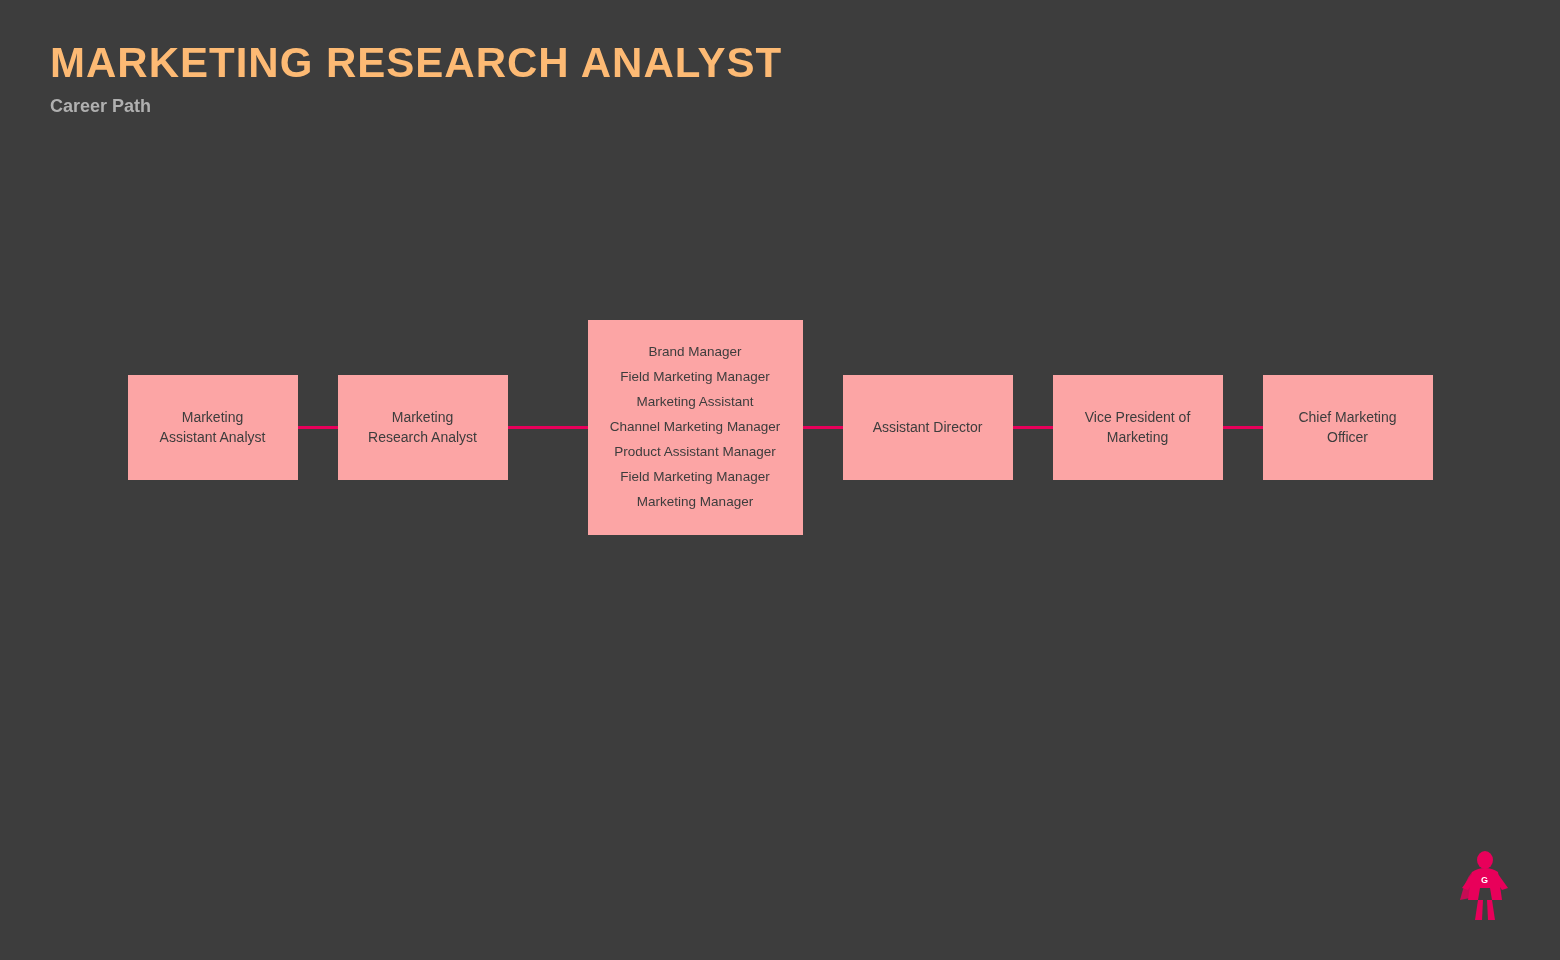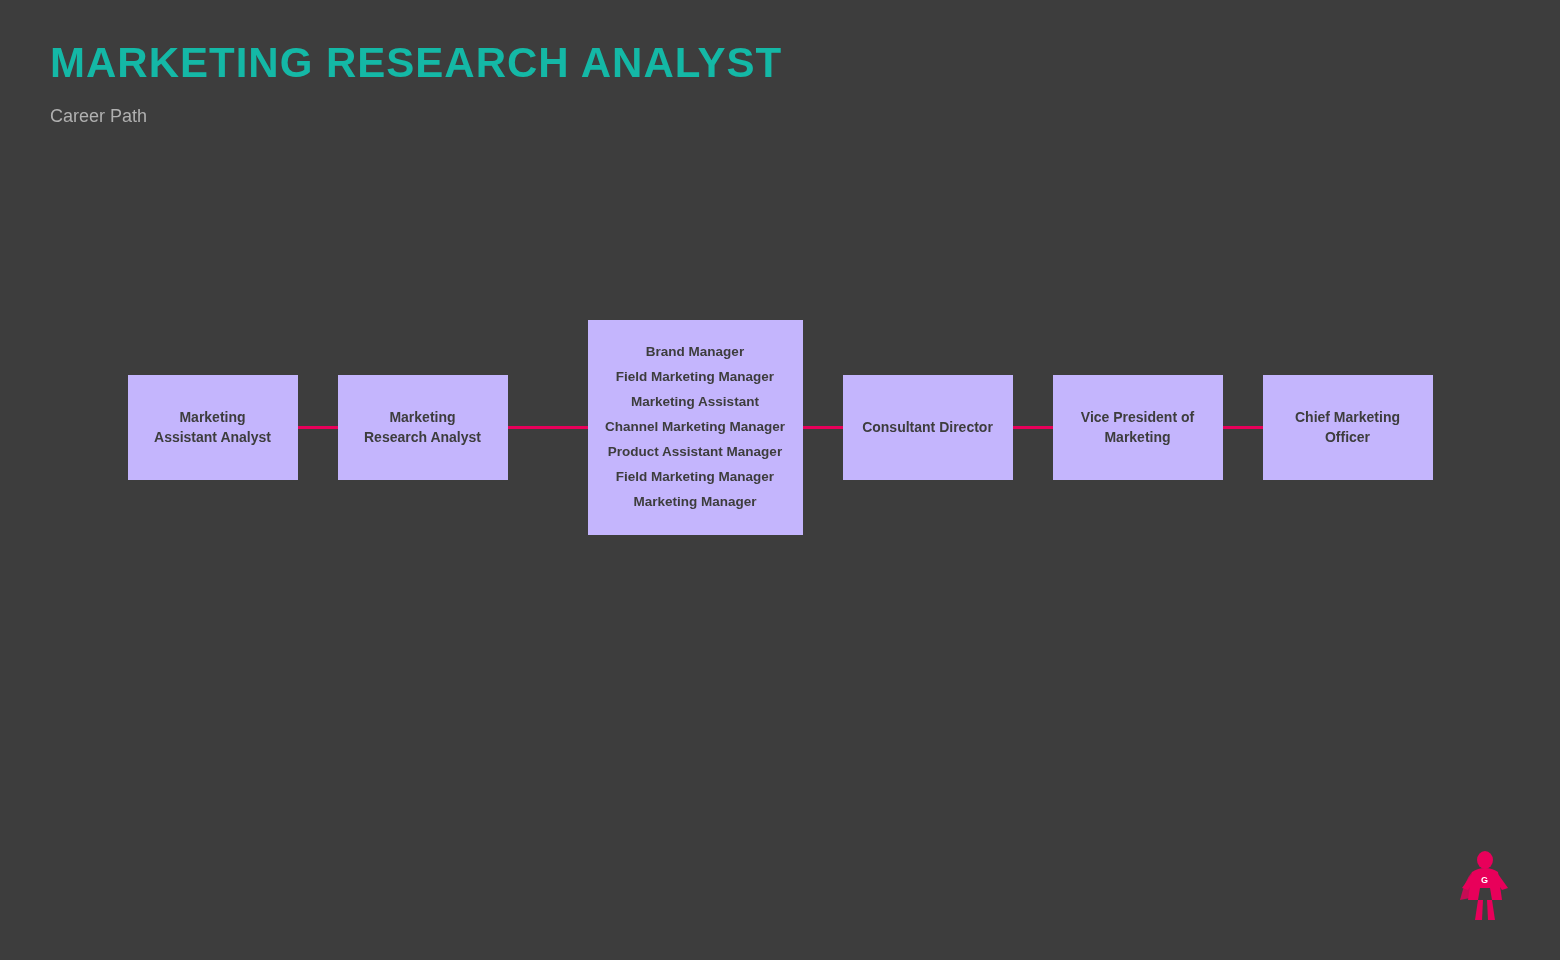--- a/index.html
+++ b/index.html
@@ -15,60 +15,60 @@
       font-family: Arial, sans-serif;
       overflow: hidden;
       position: relative;
     }
 
     .header {
       padding: 40px 50px 0 50px;
     }
 
     .main-title {
-      color: #14b8a6;
+      color: #fdba74;
       font-size: 42px;
       font-weight: 900;
       letter-spacing: 1px;
       text-transform: uppercase;
       line-height: 1.1;
     }
 
     .subtitle {
       color: #b0b0b0;
       font-size: 18px;
-      font-weight: 400;
-      margin-top: 20px;
+      font-weight: 700;
+      margin-top: 10px;
     }
 
     .career-path-container {
       position: absolute;
       top: 320px;
       left: 0;
       right: 0;
       display: flex;
       align-items: center;
       justify-content: center;
       padding: 0 30px;
     }
 
     .node-wrapper {
       display: flex;
       align-items: center;
     }
 
     .career-node {
-      background-color: #c4b5fd;
+      background-color: #fca5a5;
       color: #3d3d3d;
       display: flex;
       align-items: center;
       justify-content: center;
       text-align: center;
       font-size: 14px;
-      font-weight: 700;
+      font-weight: 400;
       line-height: 1.4;
       flex-shrink: 0;
     }
 
     .career-node.single {
       width: 170px;
       height: 105px;
     }
 
     .career-node.multi {
@@ -142,21 +142,21 @@
       <span class="role-item">Product Assistant Manager</span>
       <span class="role-item">Field Marketing Manager</span>
       <span class="role-item">Marketing Manager</span>
     </div>
   </div>
 
   <div class="connector short"></div>
 
   <div class="node-wrapper">
     <div class="career-node single">
-      <span>Consultant Director</span>
+      <span>Assistant Director</span>
     </div>
   </div>
 
   <div class="connector short"></div>
 
   <div class="node-wrapper">
     <div class="career-node single">
       <span>Vice President of<br>Marketing</span>
     </div>
   </div>

